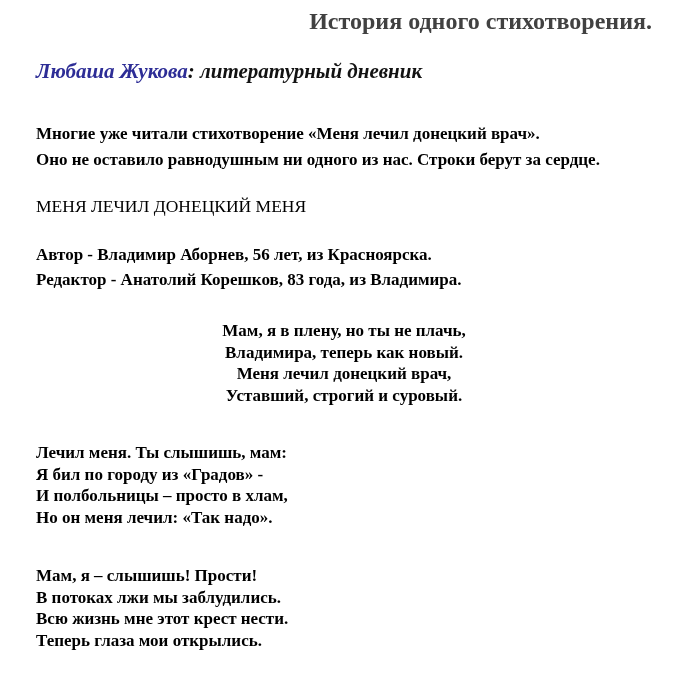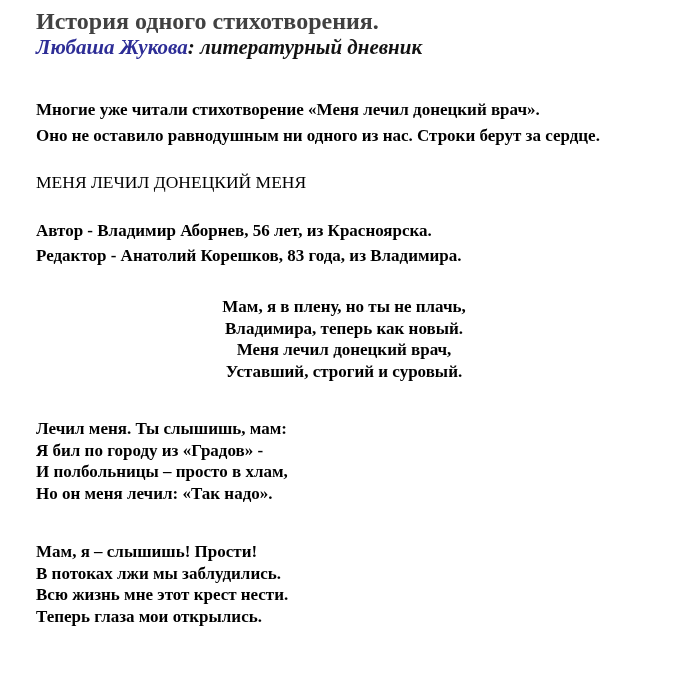--- a/index.html
+++ b/index.html
@@ -16,23 +16,24 @@
   }
   .page {
     padding: 7px 24px 0 36px;
   }
   .title {
     margin: 0;
     font-size: 24px;
     font-weight: bold;
     line-height: 28px;
     color: var(--title-color, #414141);
+    text-align: right;
   }
   .byline {
-    margin-top: 0;
+    margin-top: 24px;
     font-size: 21px;
     font-weight: bold;
     font-style: italic;
     line-height: 24px;
     color: #121212;
   }
   .author-link {
     color: var(--link-color, #2d2d96);
     text-decoration: none;
     cursor: pointer;

